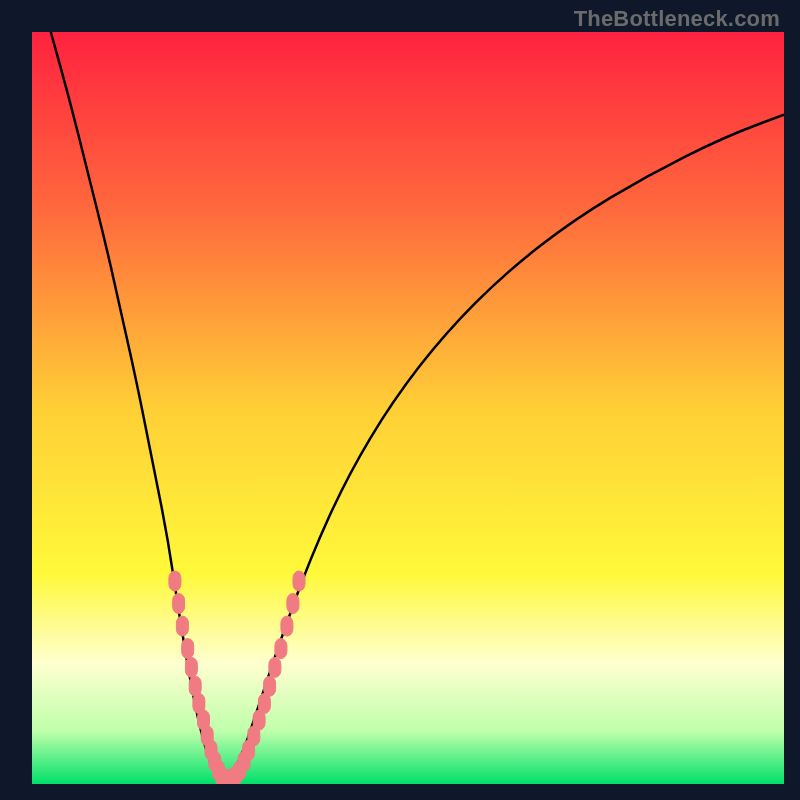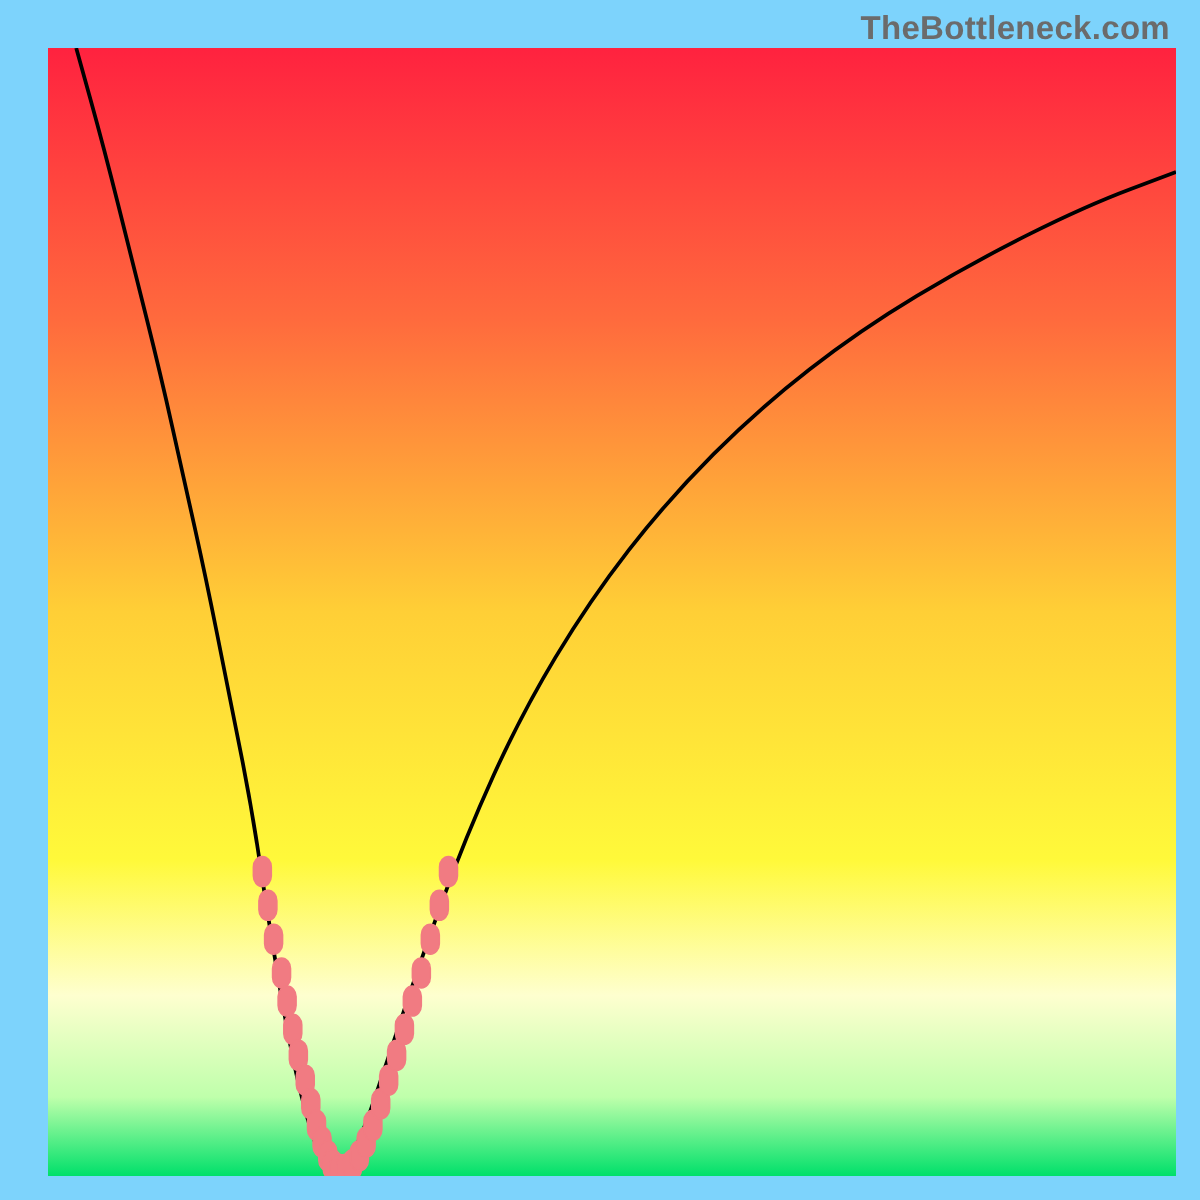--- a/index.html
+++ b/index.html
@@ -9,21 +9,21 @@
     height: 800px;
     background: #000;
     overflow: hidden;
   }
   .frame {
     position: absolute;
     left: 0;
     top: 0;
     width: 800px;
     height: 800px;
-    background: #7dd3fc;
+    background: #0f172a;
   }
   .plot-area {
     position: absolute;
     left: 32px;
     top: 32px;
     width: 752px;
     height: 752px;
     overflow: hidden;
   }
   .gradient-bg {

